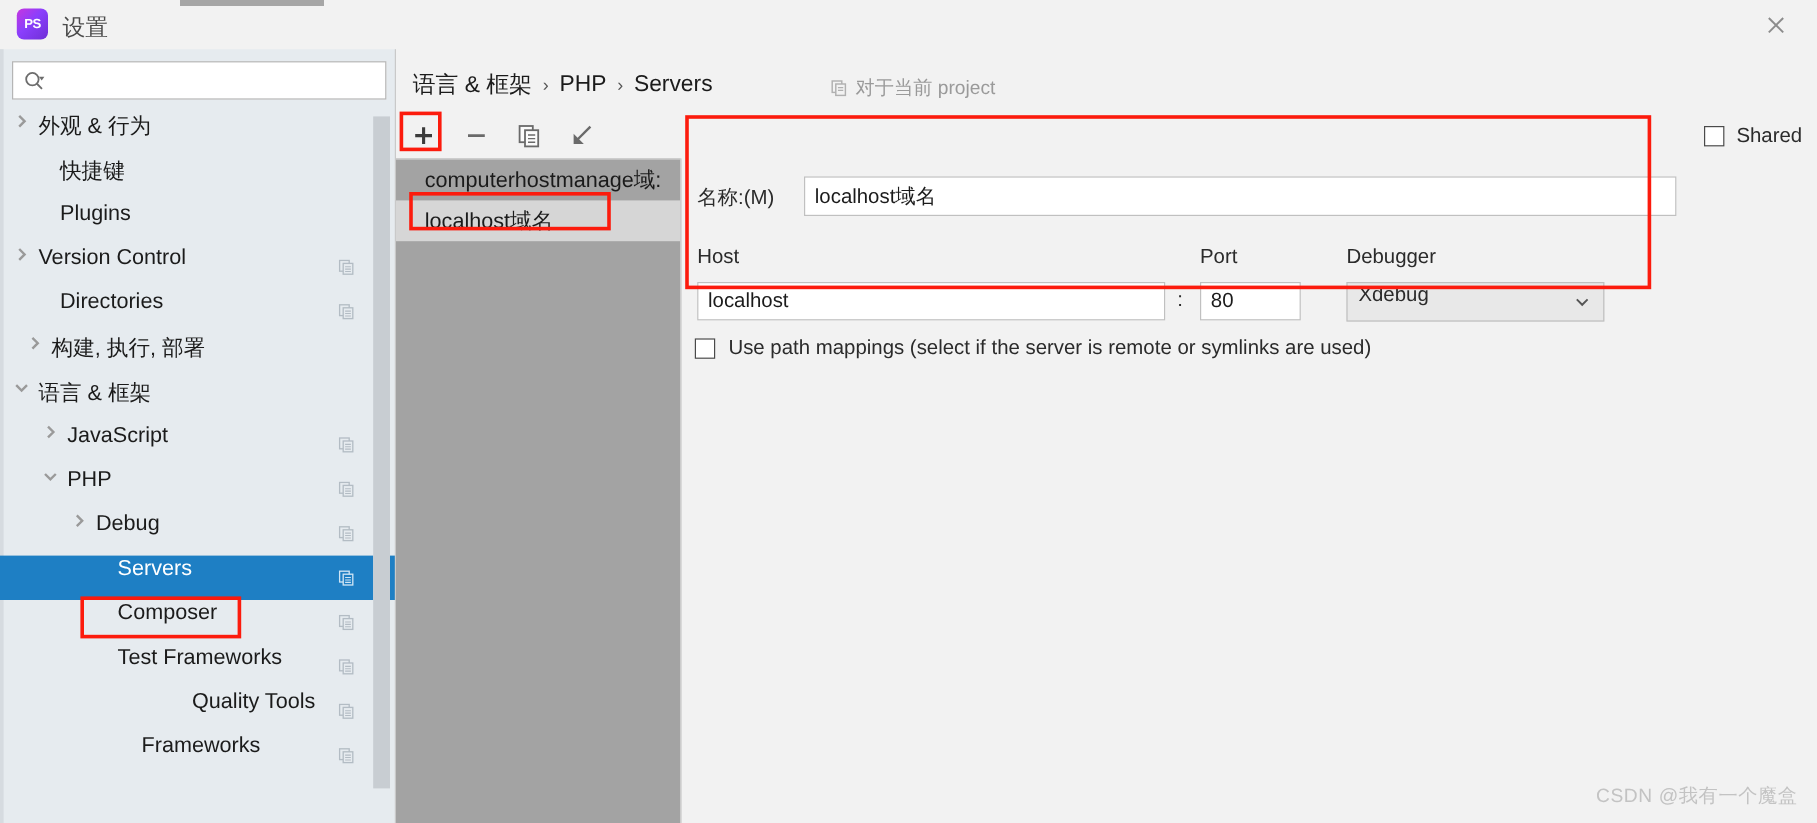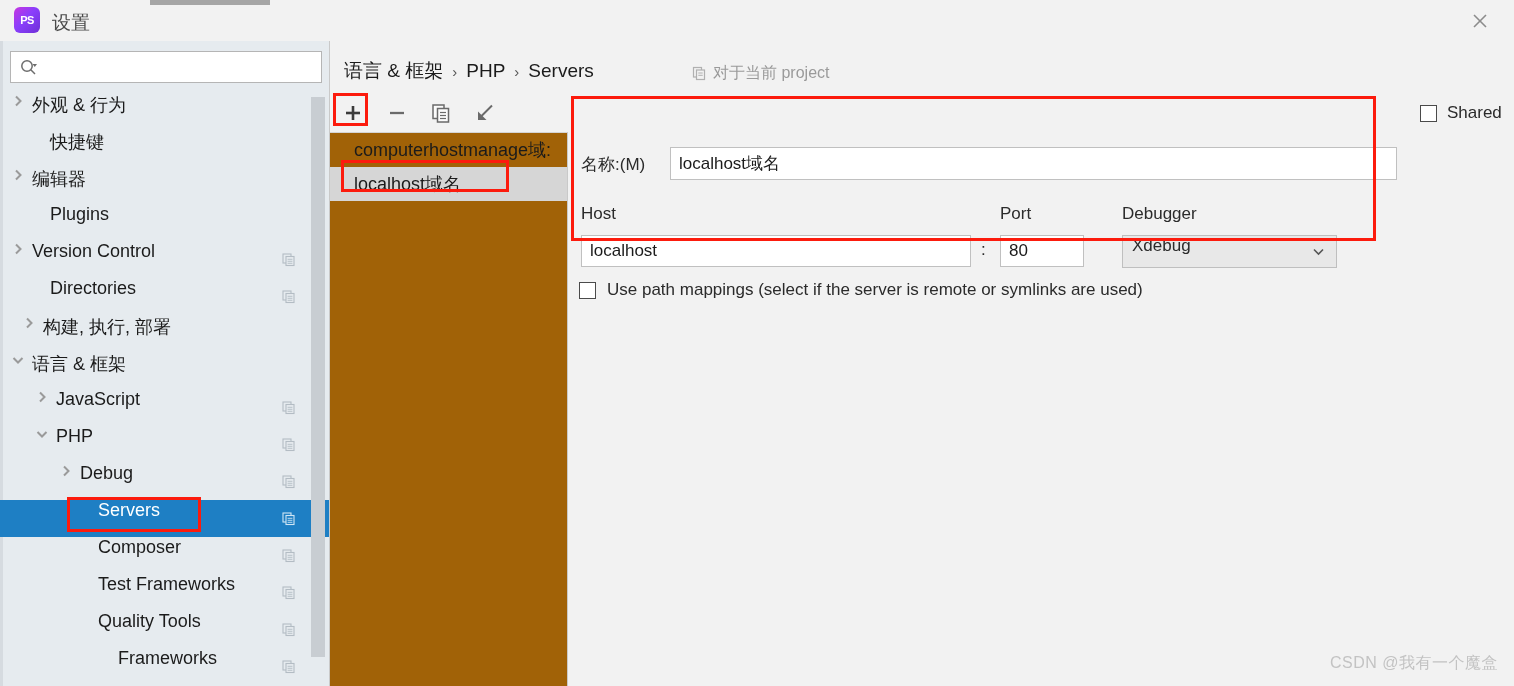--- a/index.html
+++ b/index.html
@@ -122,21 +122,21 @@
     display:flex; align-items:center; gap:18px;
   }
   .tb-btn{
     width:26px; height:26px; display:flex; align-items:center; justify-content:center;
     cursor:pointer;
   }
 
   
   #servers-list{
     position:absolute; left:0px; top:91px; width:237px; height:554px;
-    background:#a16207;
+    background:#a3a3a3;
     border-top:1px solid #d4d4d4;
     overflow:hidden;
   }
   .server-row{
     height:34px; display:flex; align-items:center; padding-left:24px;
     font-size:18px; color:#1b1b1b; white-space:nowrap; cursor:pointer;
   }
   .server-row.selected{ background:#d6d6d6; }
   #list-divider{
     position:absolute; left:237px; top:91px; width:1px; height:554px;
@@ -243,28 +243,20 @@
           <svg width="14" height="14" viewBox="0 0 14 14">
             <polyline points="5,2.5 9.5,7 5,11.5" fill="none" stroke="#9a9a9a" stroke-width="2"></polyline>
           </svg>
         </span>
         <span class="tree-label" style="margin-left: 6px;">外观 &amp; 行为</span>
       </div>
       <div class="tree-row" style="padding-left: 28px;">
         <span class="tree-arrow"></span>
         <span class="tree-label" style="margin-left: 6px;">快捷键</span>
       </div>
-      <div class="tree-row" style="padding-left: 10px;">
-        <span class="tree-arrow">
-          <svg width="14" height="14" viewBox="0 0 14 14">
-            <polyline points="5,2.5 9.5,7 5,11.5" fill="none" stroke="#9a9a9a" stroke-width="2"></polyline>
-          </svg>
-        </span>
-        <span class="tree-label" style="margin-left: 6px;">编辑器</span>
-      </div>
       <div class="tree-row" style="padding-left: 28px;">
         <span class="tree-arrow"></span>
         <span class="tree-label" style="margin-left: 6px;">Plugins</span>
       </div>
       <div class="tree-row" style="padding-left: 10px;">
         <span class="tree-arrow">
           <svg width="14" height="14" viewBox="0 0 14 14">
             <polyline points="5,2.5 9.5,7 5,11.5" fill="none" stroke="#9a9a9a" stroke-width="2"></polyline>
           </svg>
         </span>
@@ -375,21 +367,21 @@
         <span class="tree-arrow"></span>
         <span class="tree-label" style="margin-left: 6px;">Test Frameworks</span>
         <span class="tree-copy"><svg width="14" height="14" viewBox="0 0 14 14">
             <rect x="1" y="1" width="8" height="9" fill="#e6ebef" stroke="#b3bcc4" stroke-width="1.1"></rect>
             <rect x="4" y="3.5" width="8" height="9" fill="#e6ebef" stroke="#b3bcc4" stroke-width="1.1"></rect>
             <line x1="5.6" y1="6.3" x2="10.4" y2="6.3" stroke="#b3bcc4" stroke-width="0.9"></line>
             <line x1="5.6" y1="8.3" x2="10.4" y2="8.3" stroke="#b3bcc4" stroke-width="0.9"></line>
             <line x1="5.6" y1="10.3" x2="10.4" y2="10.3" stroke="#b3bcc4" stroke-width="0.9"></line>
           </svg></span>
       </div>
-      <div class="tree-row" style="padding-left: 76px;">
+      <div class="tree-row" style="padding-left: 104px; gap: 34px;">
         <span class="tree-arrow"></span>
         <span class="tree-label" style="margin-left: 6px;">Quality Tools</span>
         <span class="tree-copy"><svg width="14" height="14" viewBox="0 0 14 14">
             <rect x="1" y="1" width="8" height="9" fill="#e6ebef" stroke="#b3bcc4" stroke-width="1.1"></rect>
             <rect x="4" y="3.5" width="8" height="9" fill="#e6ebef" stroke="#b3bcc4" stroke-width="1.1"></rect>
             <line x1="5.6" y1="6.3" x2="10.4" y2="6.3" stroke="#b3bcc4" stroke-width="0.9"></line>
             <line x1="5.6" y1="8.3" x2="10.4" y2="8.3" stroke="#b3bcc4" stroke-width="0.9"></line>
             <line x1="5.6" y1="10.3" x2="10.4" y2="10.3" stroke="#b3bcc4" stroke-width="0.9"></line>
           </svg></span>
       </div>

